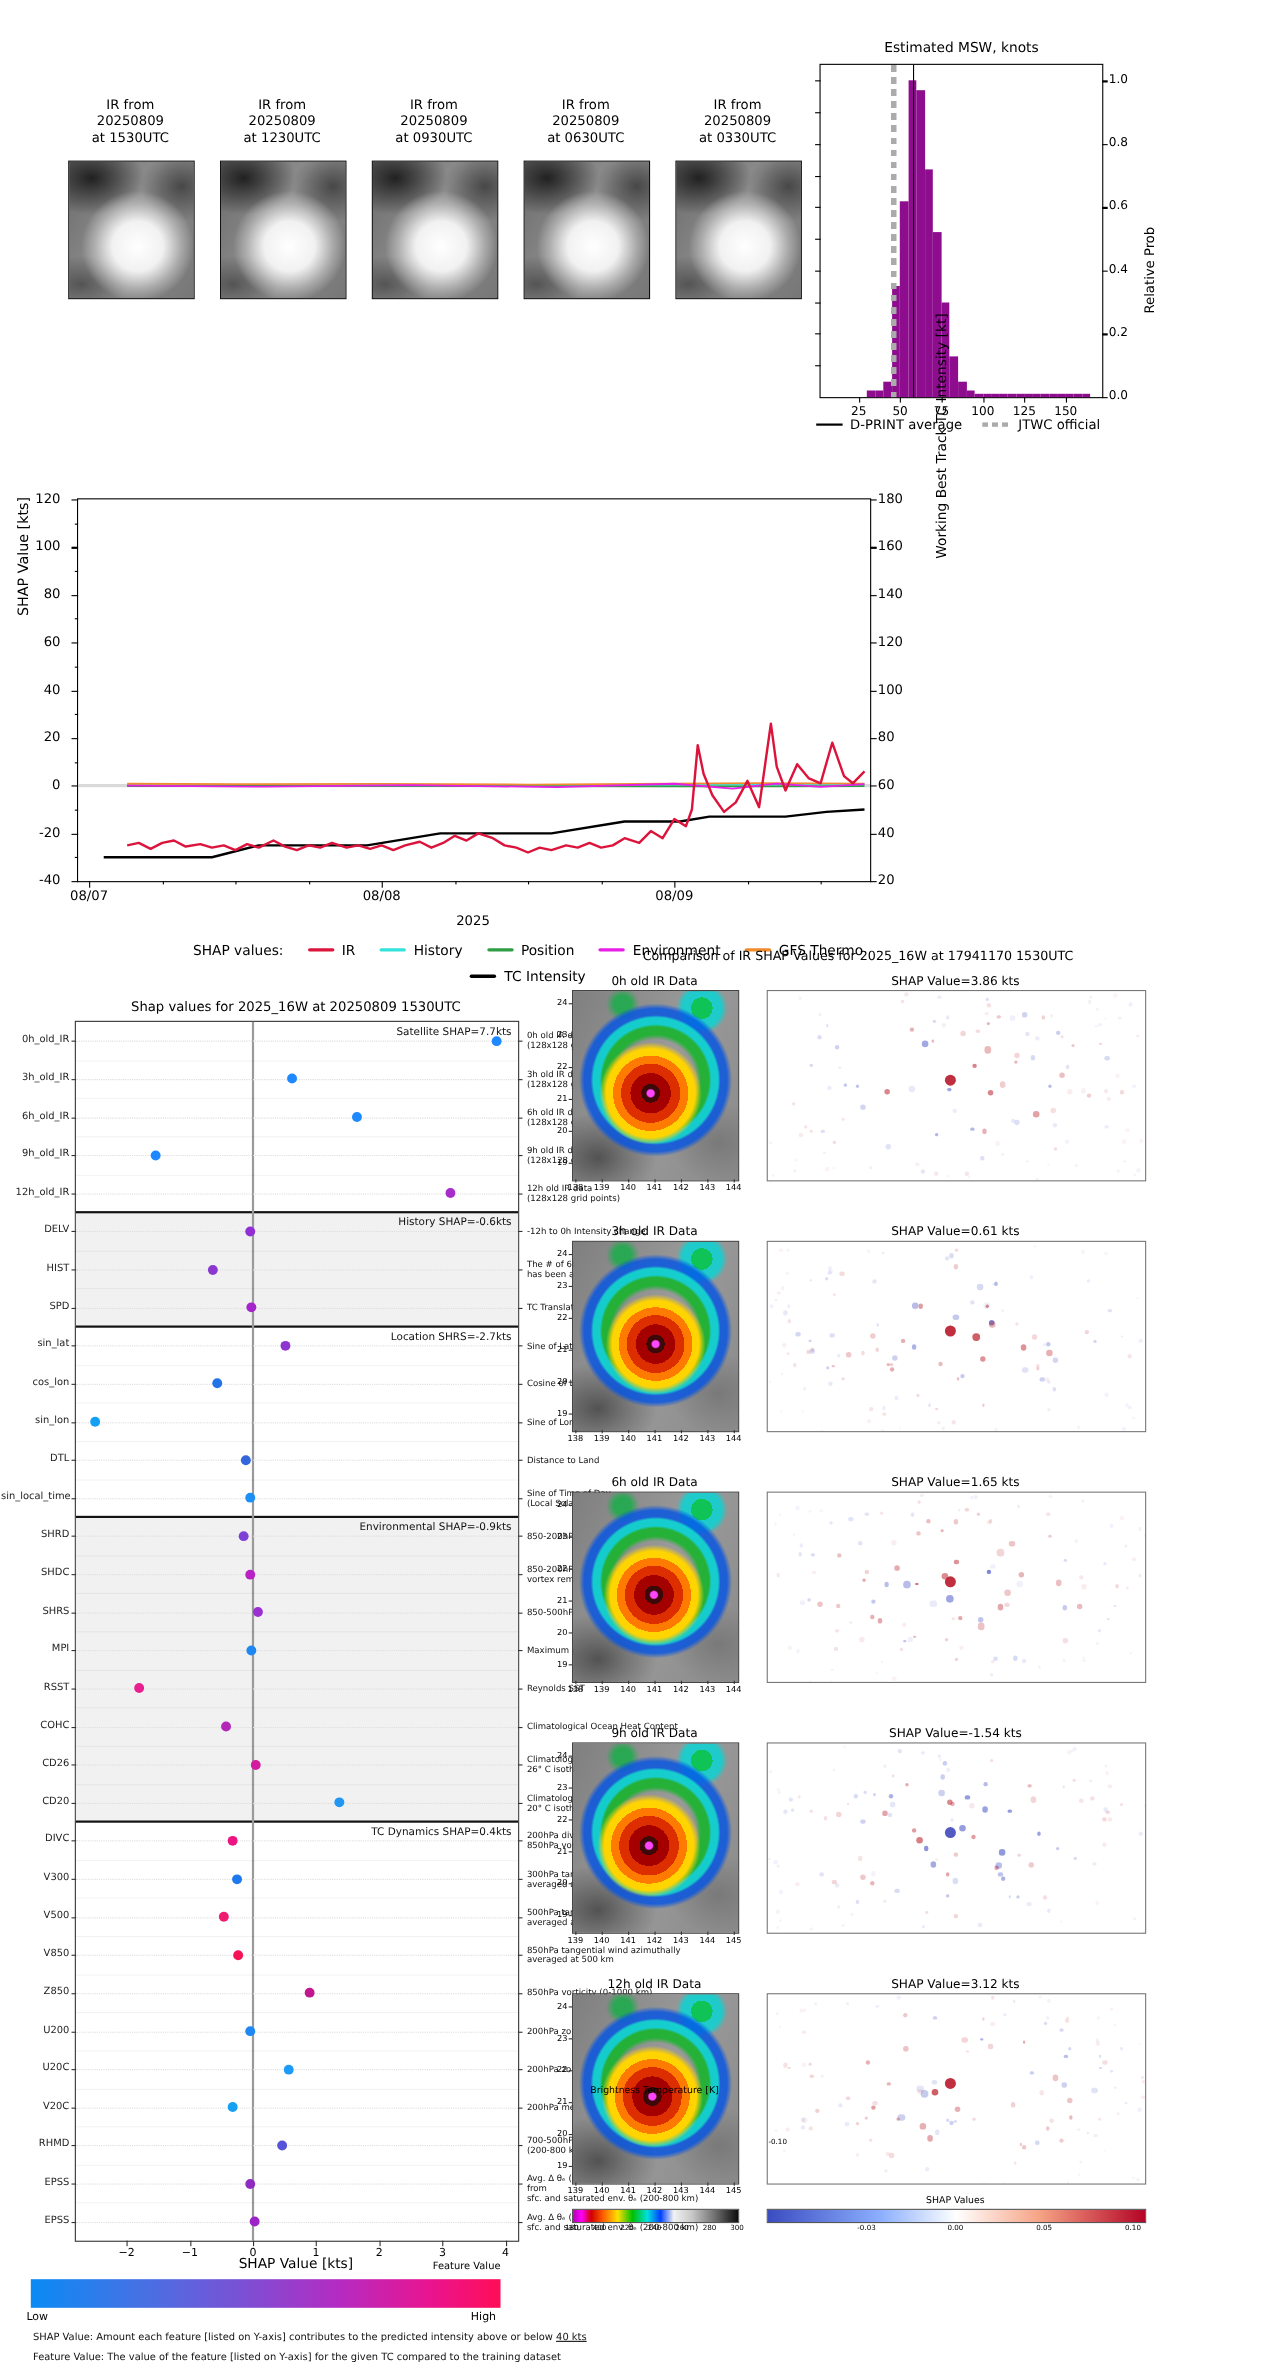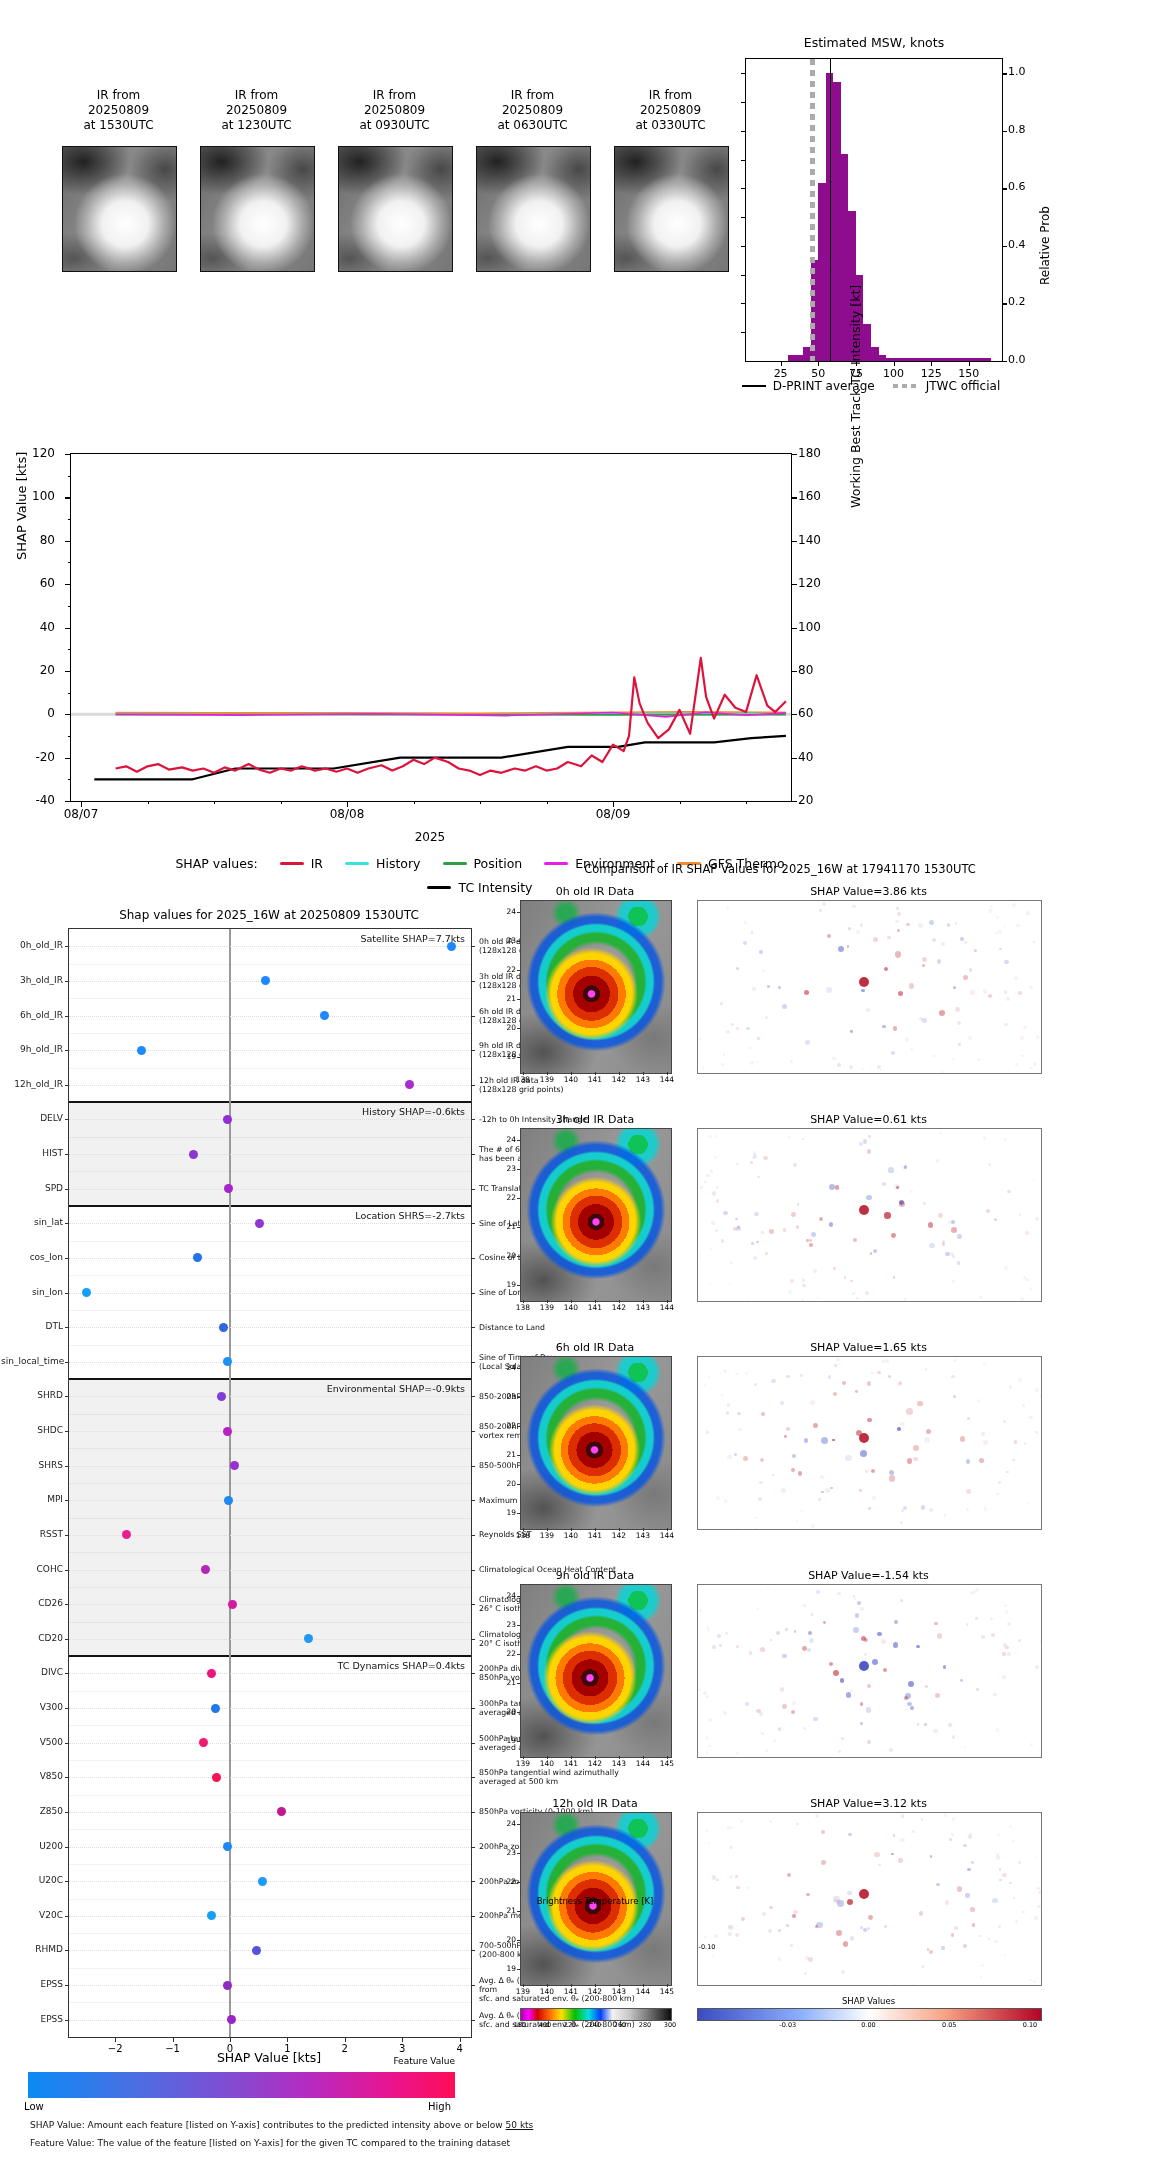--- a/index.html
+++ b/index.html
@@ -662,21 +662,21 @@
       <div class="dp-xtickmark" style="left: 333.2px;"></div>
       <div class="dp-xtick" style="left: 333.2px;">3</div>
       <div class="dp-xtickmark" style="left: 390.6px;"></div>
       <div class="dp-xtick" style="left: 390.6px;">4</div>
     </div>
   <div class="abs dp-xlabel">SHAP Value [kts]</div>
   <div class="abs dp-cbar-title">Feature Value</div>
   <div class="abs dp-cbar"></div>
   <div class="abs dp-low">Low</div>
   <div class="abs dp-high">High</div>
-  <div class="abs dp-foot" style="top:2120px"><span>SHAP Value: Amount each feature [listed on Y-axis] contributes to the predicted intensity above or below </span><span style="text-decoration:underline">50 kts</span></div>
+  <div class="abs dp-foot" style="top:2120px"><span>SHAP Value: Amount each feature [listed on Y-axis] contributes to the predicted intensity above or below </span><span style="text-decoration:underline">40 kts</span></div>
   <div class="abs dp-foot" style="top:2138px">Feature Value: The value of the feature [listed on Y-axis] for the given TC compared to the training dataset</div>
 
   <div class="abs cmp-title">Comparison of IR SHAP Values for 2025_16W at 17941170 1530UTC</div>
   <div id="cmp-rows">
       <div class="cmp-row" style="top: 900px;">
         <div class="cmp-ir-title">0h old IR Data</div>
         <div class="cmp-shap-title">SHAP Value=3.86 kts</div>
         <div class="ir-map" style="--cx: 47%;"></div>
         <div class="cmp-lat" style="top: 7px;">24</div>
         <div class="cmp-tick" style="left: -3px; top: 12px; width: 3px; height: 1px;"></div>

